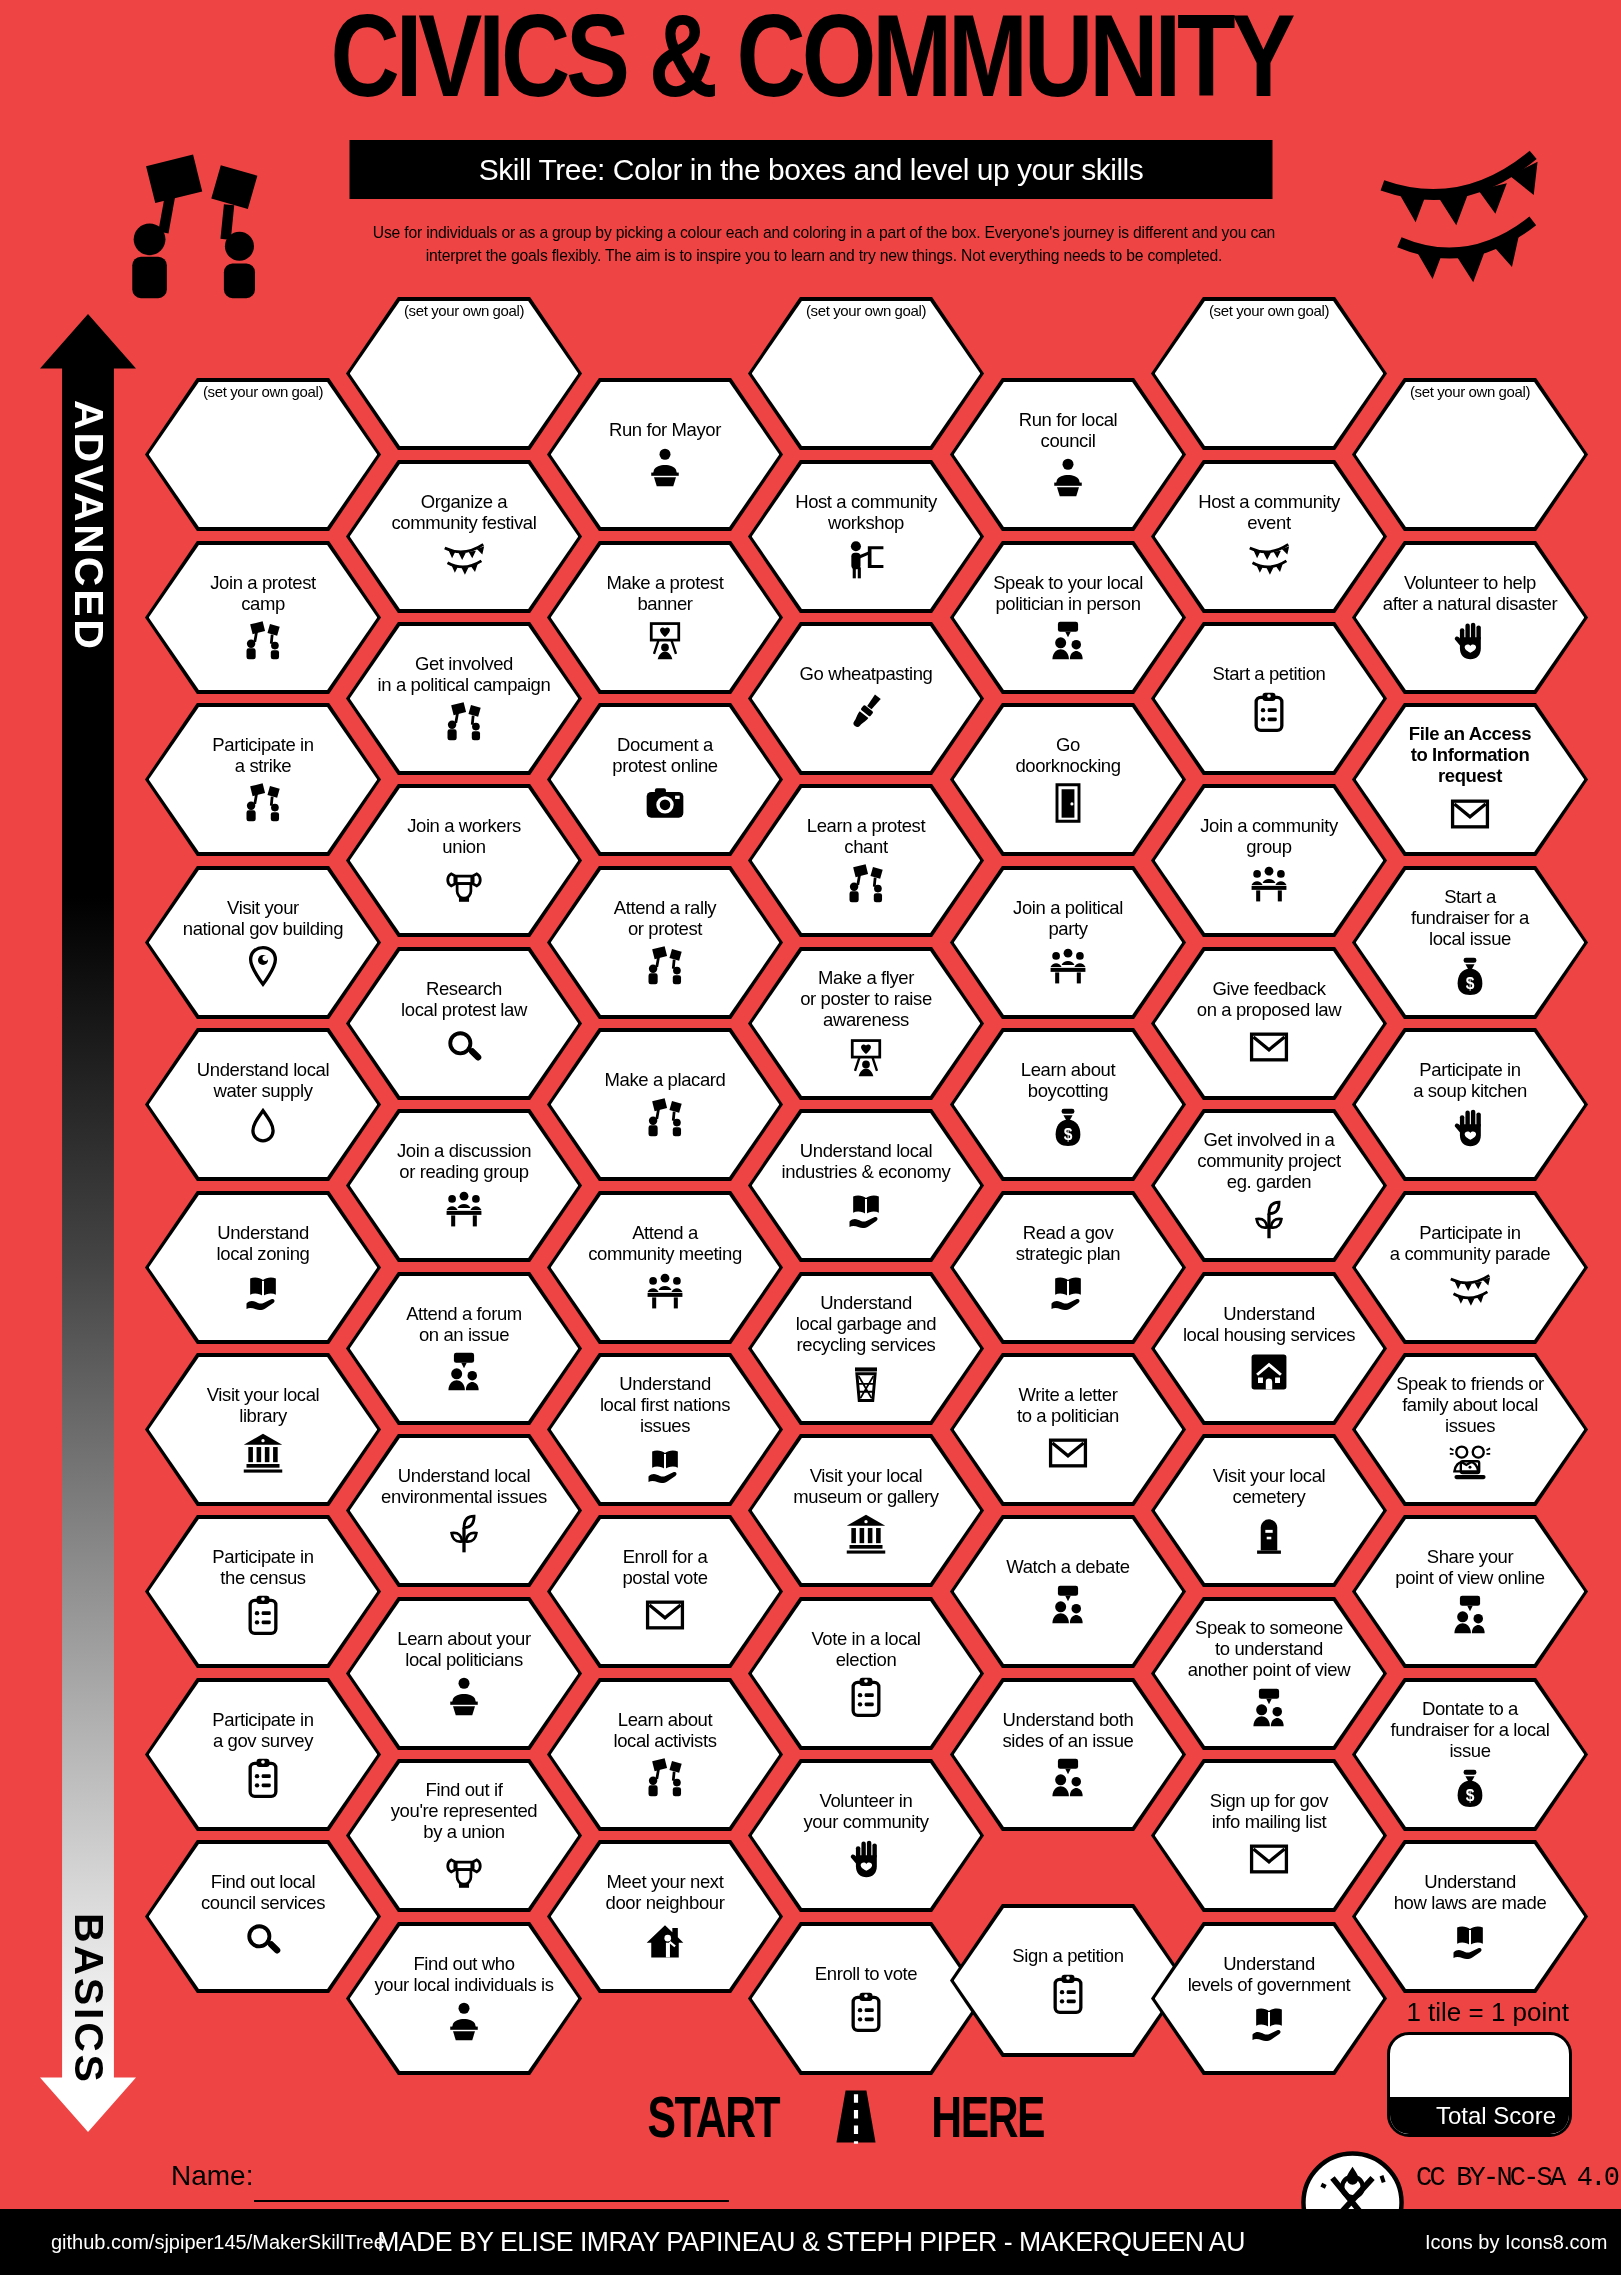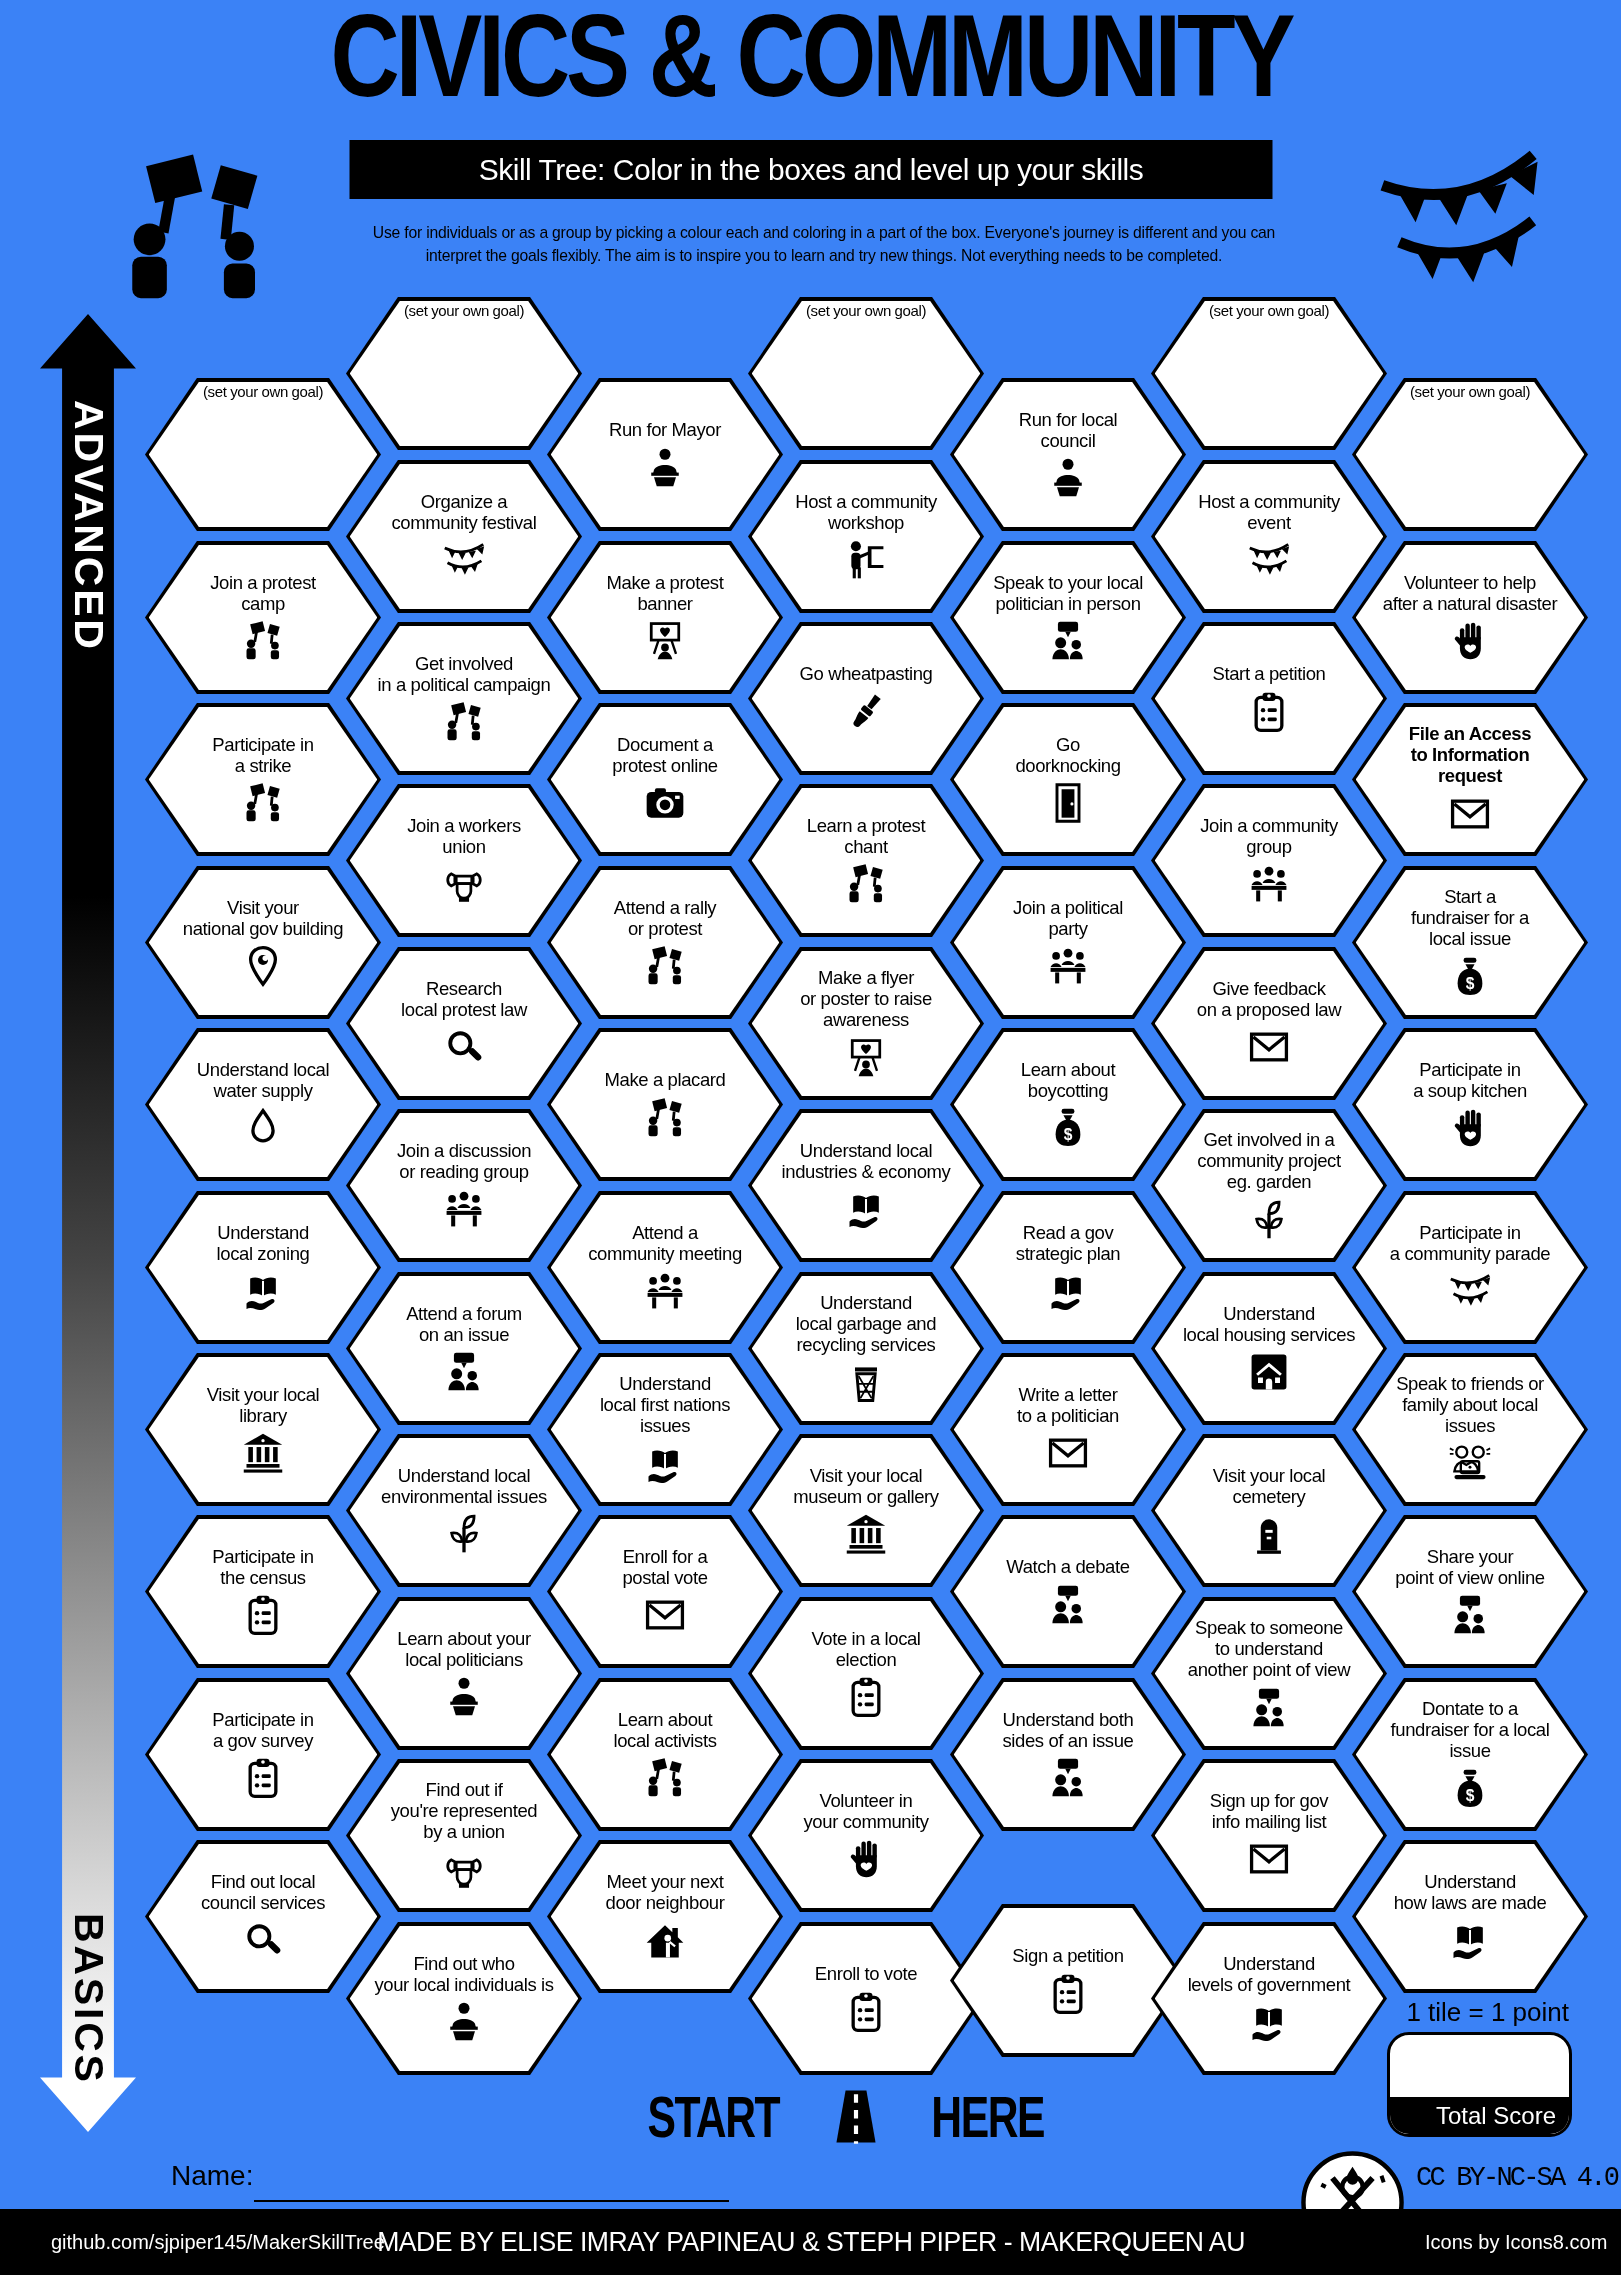--- a/index.html
+++ b/index.html
@@ -1,16 +1,16 @@
 <!DOCTYPE html>
 <html style="font-size:14.8px"><head>
 <meta charset="utf-8">
 <style>
   html,body{margin:0;padding:0;background:#888;}
-  #page{position:relative;width:1622px;height:2276px;background:#3b82f6;overflow:hidden;
+  #page{position:relative;width:1622px;height:2276px;background:#ef4444;overflow:hidden;
         font-family:"Liberation Sans",sans-serif;color:#000;}
   
   #title{position:absolute;top:-13px;left:0;width:100%;text-align:center;
          font-size:109px;font-weight:bold;letter-spacing:-4.6px;white-space:nowrap;
          transform:scale(.88,1.08);transform-origin:center top;}
   #banner{position:absolute;top:140px;left:50%;transform:translateX(-50%);
           background:#000;color:#fff;width:923px;height:59px;line-height:59px;
           text-align:center;font-size:30px;letter-spacing:-0.5px;}
   #instructions{position:absolute;top:222px;left:330px;width:988px;text-align:center;
                 font-size:15.7px;line-height:1.45;white-space:pre-line;letter-spacing:-0.2px;}

